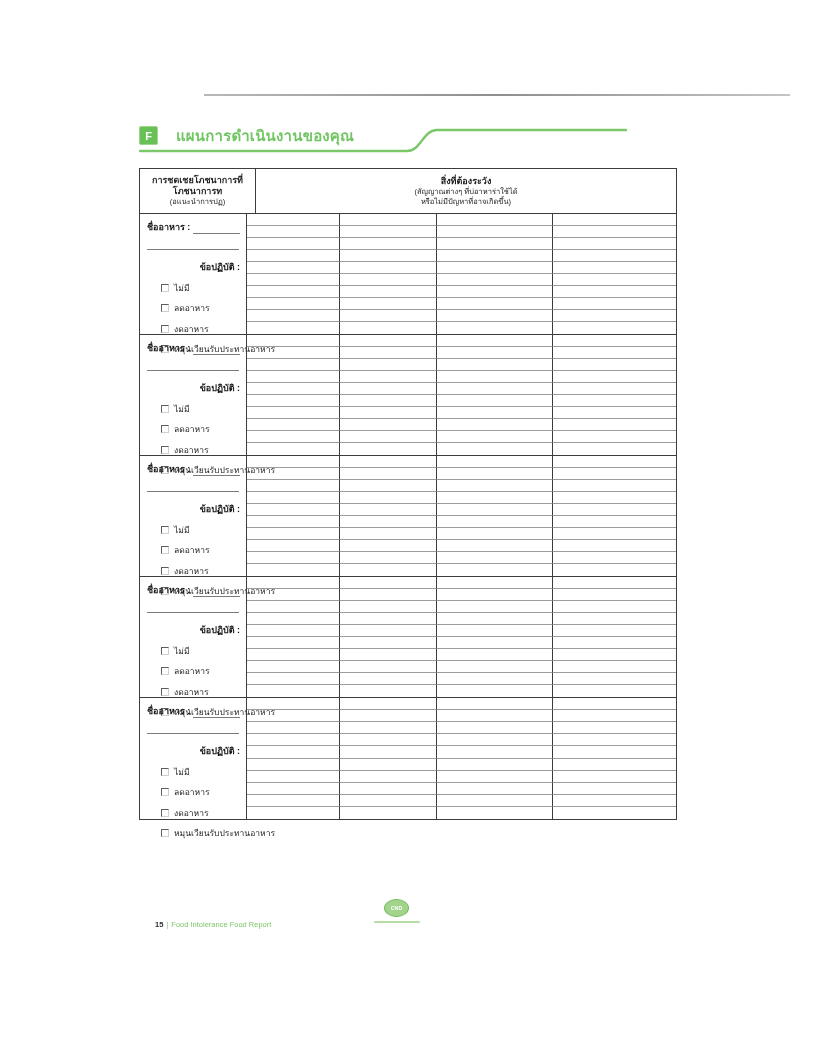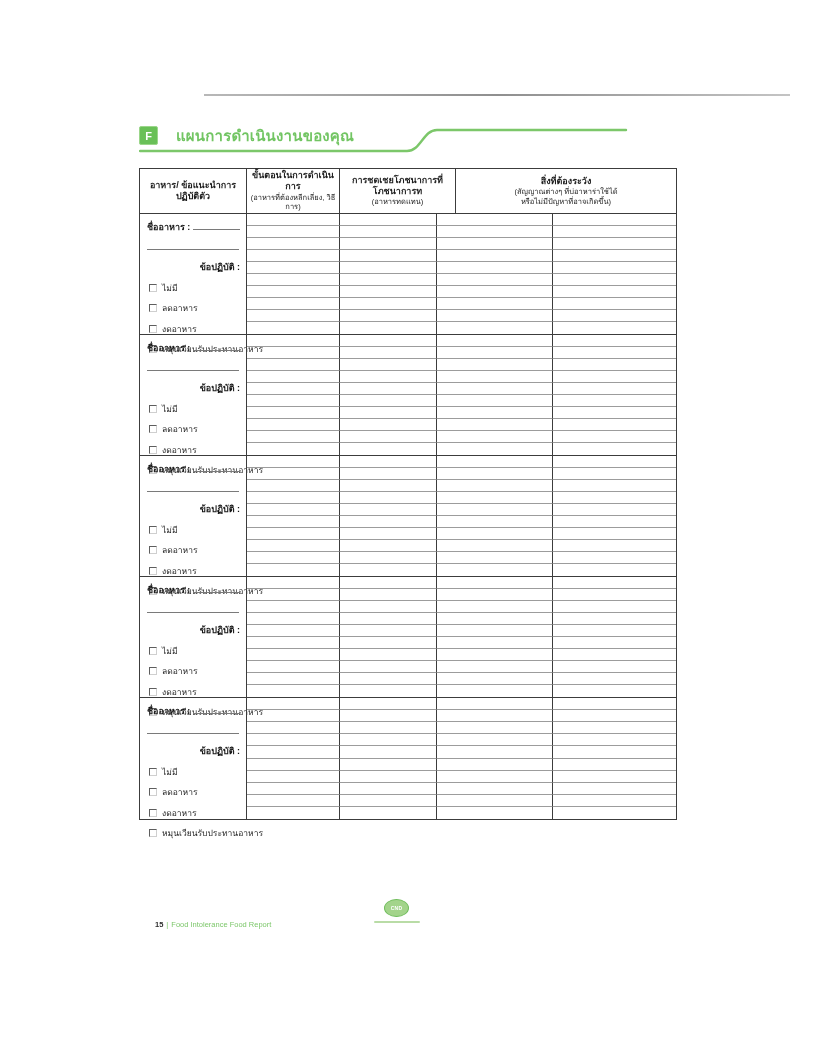--- a/index.html
+++ b/index.html
@@ -32,26 +32,26 @@
 
   .section{display:flex;height:121px;border-bottom:1.5px solid #3c3c3c;box-sizing:border-box;}
   .tbody .section:last-child{border-bottom:none;}
   .left-cell{width:107px;border-right:1px solid #3c3c3c;box-sizing:border-box;
              padding:6px 6px 0 7px;}
   .rowgrid{flex:1;display:grid;grid-template-columns:93px 97px 116px 1fr;grid-auto-rows:1fr;}
   .rg-cell{border-right:1px solid #3c3c3c;border-bottom:1px solid #9c9c9c;}
   .rg-cell:nth-child(4n){border-right:none;}
   .rg-cell:nth-last-child(-n+4){border-bottom:none;}
 
-  .food-line{display:flex;font-size:9px;font-weight:bold;color:#161616;}
+  .food-line{display:flex;align-items:flex-end;font-size:9px;font-weight:bold;color:#161616;}
   .food-line .lbl{white-space:nowrap;}
   .food-line .wline{flex:1;border-bottom:1.2px solid #7a7a7a;margin-left:3px;height:9px;}
   .wline2{border-bottom:1.2px solid #7a7a7a;height:15px;margin-right:1px;}
   .practice-lbl{font-size:9px;font-weight:bold;margin:10px 0 0 3px;color:#161616;text-align:right;}
-  .cb-row{display:flex;align-items:center;margin-top:6.5px;margin-left:2px;}
+  .cb-row{display:flex;align-items:center;margin-top:6.5px;margin-left:14px;}
   .cb{width:8px;height:8px;box-sizing:border-box;border-top:1.4px solid #5e5e5e;
       border-left:1.4px solid #5e5e5e;border-right:1px solid #cfcfcf;
       border-bottom:1px solid #cfcfcf;margin-right:5px;flex:none;background:#fff;}
   .cb-label{font-size:8.5px;color:#222;white-space:nowrap;}
 
   
   .footer-left{position:absolute;left:155px;top:920px;font-size:7.5px;color:#7cc76a;
                display:flex;align-items:flex-end;gap:3px;}
   .footer-left .pg{color:#2e2e2e;font-weight:bold;}
   .logo{position:absolute;left:384px;top:899px;width:25px;height:18px;border-radius:50%;
@@ -69,30 +69,23 @@
   <div class="top-rule"></div>
 
   <div class="f-badge">F</div>
   <div class="page-title">แผนการดำเนินงานของคุณ</div>
   <svg class="header-curve" width="494" height="28" viewBox="0 0 494 28">
     <path d="M1 24 H268 C282 24 284 3 298 3 H487" fill="none" stroke="#7cc76a" stroke-width="2.4" stroke-linecap="round"></path>
   </svg>
 
   <div class="table">
     <div class="thead">
-      <div class="th c1">
-        <div class="l1">อาหาร/ ข้อแนะนำการปฏิบัติตัว</div>
-      </div>
-      <div class="th c2">
-        <div class="l1">ขั้นตอนในการดำเนินการ</div>
-        <div class="l2">(อาหารที่ต้องหลีกเลี่ยง, วิธีการ)</div>
-      </div>
       <div class="th c4">
         <div class="l1">การชดเชยโภชนาการที่โภชนาการท</div>
-        <div class="l2">(อาหารทดแทน)</div>
+        <div class="l2">(อแนะนำการปฏ)</div>
       </div>
       <div class="th c5">
         <div class="l1">สิ่งที่ต้องระวัง</div>
         <div class="l2">(สัญญาณต่างๆ ที่บ่อาหาร่าใช้ได้</div>
         <div class="l2">หรือไม่มีปัญหาที่อาจเกิดขึ้น)</div>
       </div>
     </div>
     <div class="tbody" id="table-body">
   <div class="section">
     <div class="left-cell">

